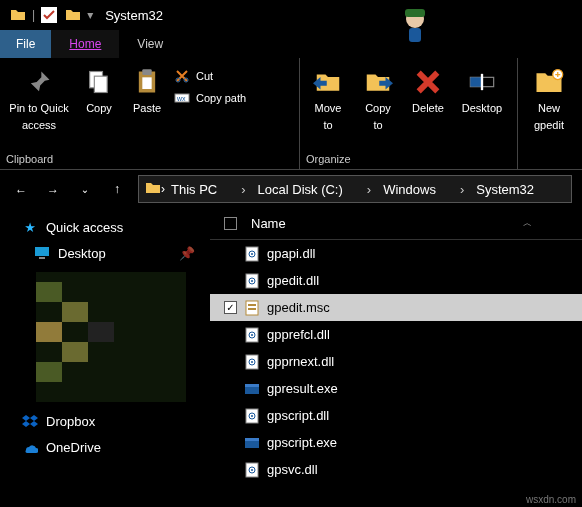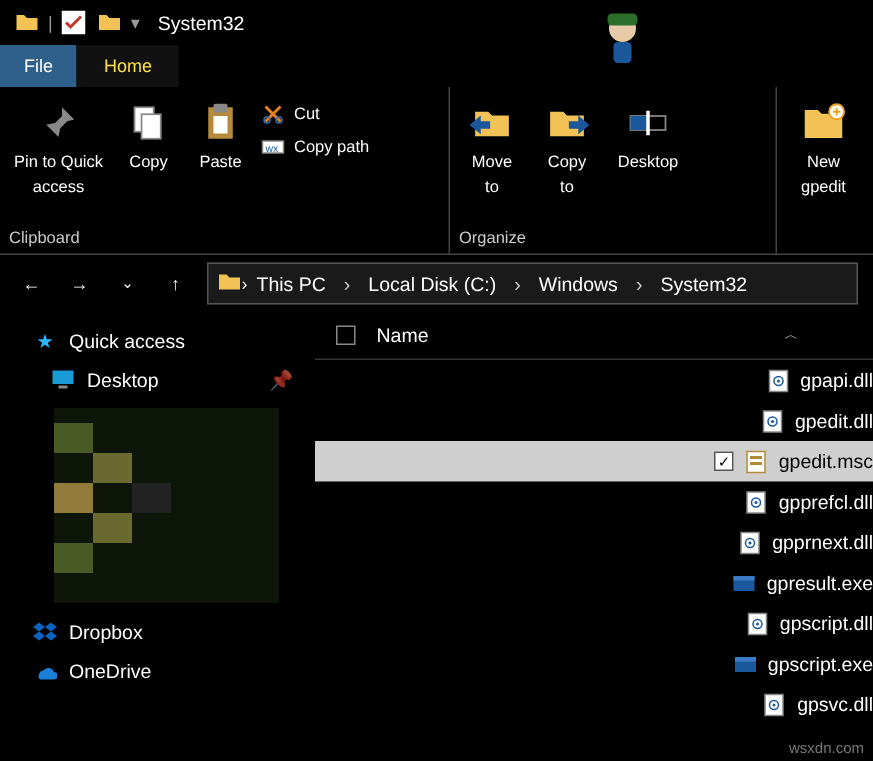--- a/index.html
+++ b/index.html
@@ -8,55 +8,55 @@
 
 .titlebar { height: 30px; background: #000; display: flex; align-items: center; padding: 0 6px; }
 .titlebar .qicon { width: 16px; height: 16px; margin: 0 4px; display: inline-flex; align-items: center; justify-content: center; }
 .titlebar .sep { color: #999; margin: 0 2px; }
 .titlebar .title { margin-left: 10px; font-size: 13px; color: #fff; }
 
 
 .tabs { height: 28px; background: #000; display: flex; align-items: stretch; }
 .tabs .filetab { background: #2e608b; color: #fff; padding: 4px 16px; font-size: 12px; display: flex; align-items: center; }
 .tabs .tab { padding: 6px 18px; font-size: 12px; display: flex; align-items: center; color: #ccc; }
-.tabs .tab.active { background: #111; color: #fde047; }
+.tabs .tab.active { background: #111; color: #d946ef; text-decoration: underline; }
 
 
 .ribbon { height: 112px; background: #000; border-bottom: 1px solid #444; display: flex; }
 .group { display: flex; flex-direction: column; border-right: 1px solid #444; padding: 2px 6px 0; }
 .group-body { flex: 1; display: flex; align-items: flex-start; gap: 6px; padding-top: 4px; }
 .group-title { font-size: 11px; color: #ccc; padding-bottom: 4px; }
 .bigbtn { display: flex; flex-direction: column; align-items: center; justify-content: flex-start; width: 52px; font-size: 11px; line-height: 1.15; padding-top: 2px; gap: 4px; }
 .bigbtn .gicon { width: 32px; height: 32px; display: flex; align-items: center; justify-content: center; }
 .smallcol { display: flex; flex-direction: column; gap: 6px; padding-top: 4px; justify-content: flex-end; }
 .smallbtn { display: flex; align-items: center; gap: 6px; font-size: 11px; white-space: nowrap; }
 .smallbtn .sicon { width: 16px; height: 16px; display: flex; align-items: center; justify-content: center; }
 
 
 .addr { height: 38px; background: #000; display: flex; align-items: center; padding: 0 10px; gap: 10px; }
 .navbtn { width: 22px; height: 22px; display: flex; align-items: center; justify-content: center; color: #fff; }
 .addrbox { flex: 1; height: 28px; background: #1a1a1a; border: 1px solid #555; display: flex; align-items: center; padding: 0 6px; gap: 0; }
-.crumb { display: flex; align-items: center; gap: 8px; color: #fff; font-size: 13px; padding: 0 6px; }
+.crumb { display: flex; align-items: center; gap: 20px; color: #fff; font-size: 13px; padding: 0 6px; }
 .crumb .chev { color: #ccc; margin-left: 4px; }
 
 
 .body { display: flex; height: calc(507px - 30px - 28px - 112px - 38px); background: #000; }
 .navpane { width: 210px; background: #000; padding: 6px 0; position: relative; }
 .navitem { display: flex; align-items: center; gap: 8px; padding: 5px 14px 5px 34px; font-size: 13px; }
 .navitem.top { padding-left: 22px; font-weight: 400; }
 .navitem .nicon { width: 16px; height: 16px; display: inline-flex; align-items: center; justify-content: center; }
 .navitem .pin { margin-left: auto; opacity: .6; }
 .thumb { width: 150px; height: 130px; margin: 6px 0 6px 36px; position: relative; overflow: hidden; }
 .thumb div { position: absolute; }
 
 .filepane { flex: 1; background: #000; overflow: hidden; }
 .colhdr { height: 32px; display: flex; align-items: center; padding-left: 14px; border-bottom: 1px solid #333; font-size: 13px; color: #fff; gap: 14px; }
 .colhdr .cbox { width: 13px; height: 13px; border: 1px solid #888; }
 .colhdr .sort { margin-left: auto; margin-right: 50px; color: #aaa; font-size: 9px; }
-.filerow { height: 27px; display: flex; align-items: center; padding-left: 14px; font-size: 13px; gap: 7px; justify-content: flex-end; }
+.filerow { height: 27px; display: flex; align-items: center; padding-left: 14px; font-size: 13px; gap: 7px; }
 .filerow .cbox { width: 13px; height: 13px; border: 1px solid transparent; display: flex; align-items: center; justify-content: center; }
 .filerow.selected { background: #cfcfcf; color: #000; }
 .filerow.selected .cbox { border-color: #555; background: #fff; color: #000; font-size: 10px; }
 .filerow .ficon { width: 16px; height: 16px; display: inline-flex; align-items: center; justify-content: center; }
 
 .folder-svg { width: 16px; height: 16px; }
 .watermark { position: absolute; right: 6px; bottom: 2px; font-size: 10px; color: #777; }
 .avatar { position: absolute; top: 4px; left: 395px; width: 40px; height: 40px; }
 </style>
 </head>
@@ -88,20 +88,21 @@
         <path fill="#f3c257" d="M1 3h5l2 2h7v8H1z"></path>
       </svg>
   </span>
   <span class="sep">▾</span>
   <span class="title">System32</span>
 </div>
 
 <div class="tabs">
   <div class="filetab">File</div>
   <div class="tab active">Home</div>
+  <div class="tab">View</div>
 </div>
 
 <div class="ribbon">
 
   <div class="group" style="width:300px">
     <div class="group-body">
       <div class="bigbtn" style="width:66px">
         <span class="gicon">
           <svg width="28" height="28" viewBox="0 0 24 24">
               <path fill="#888" d="M14 3l7 7-4 1-4 4-1 5-7-7 5-1 4-4z"></path>
@@ -168,20 +169,28 @@
       </div>
       <div class="bigbtn" style="width:44px">
         <span class="gicon">
           <svg width="30" height="30" viewBox="0 0 24 24">
               <path fill="#f3c257" d="M3 6h7l2 2h9v11H3z"></path>
               <path fill="#1a589b" d="M24 13l-6-5v3h-5v4h5v3z"></path>
             </svg>
         </span>
         <span>Copy</span>
         <span>to</span>
+      </div>
+      <div class="bigbtn" style="width:44px">
+        <span class="gicon">
+          <svg width="28" height="28" viewBox="0 0 24 24">
+              <path d="M4 4l16 16M20 4L4 20" stroke="#d43a2a" stroke-width="5"></path>
+            </svg>
+        </span>
+        <span>Delete</span>
       </div>
       <div class="bigbtn" style="width:52px">
         <span class="gicon">
           <svg width="28" height="28" viewBox="0 0 24 24">
               <rect x="2" y="8" width="20" height="8" fill="none" stroke="#888"></rect>
               <rect x="2" y="8" width="10" height="8" fill="#1a589b"></rect>
               <line x1="12" y1="5" x2="12" y2="19" stroke="#fff" stroke-width="2"></line>
             </svg>
         </span>
         <span>Desktop</span>

